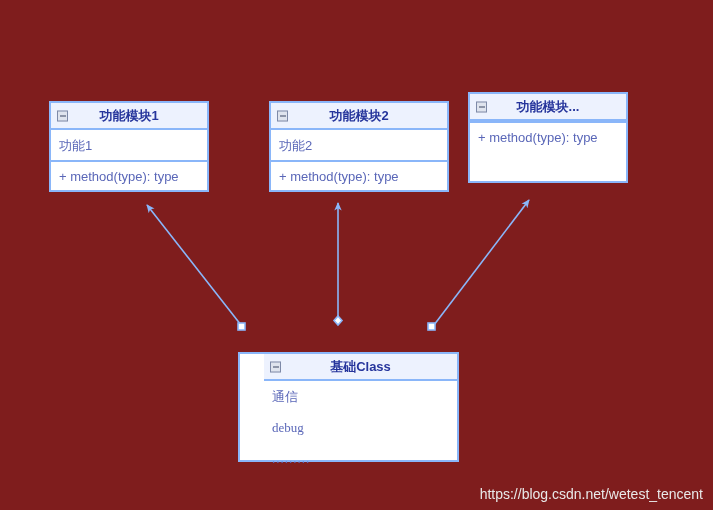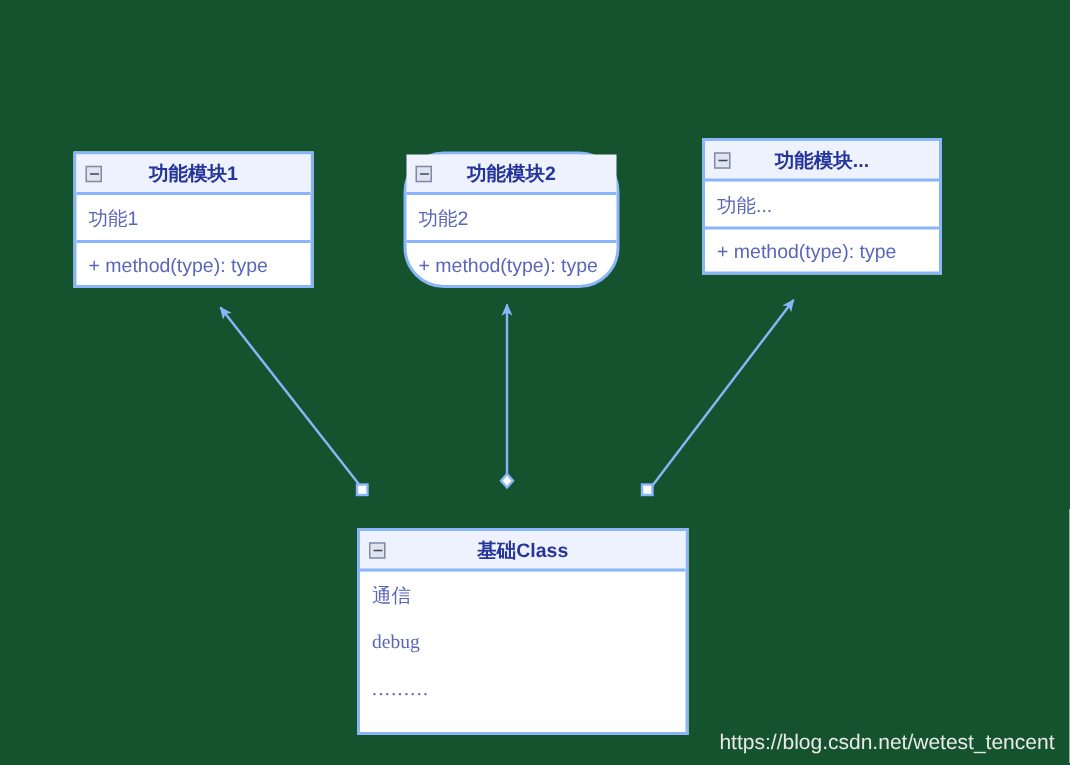--- a/index.html
+++ b/index.html
@@ -7,21 +7,21 @@
     padding: 0;
     background: #ffffff;
   }
   body {
     font-family: "Liberation Sans", "DejaVu Sans", sans-serif;
   }
   #canvas {
     position: relative;
     width: 713px;
     height: 510px;
-    background: #14532d;
+    background: #7f1d1d;
     overflow: hidden;
     text-align: right;
   }
 
   
   .uml-box {
     position: absolute;
     box-sizing: border-box;
     border: 2px solid #8ab6f9;
     background: #ffffff;
@@ -130,43 +130,42 @@
     <div class="uml-header">
       <span class="collapse-icon">
           <i></i>
         </span>
       <span class="uml-title">功能模块1</span>
     </div>
     <div class="uml-row attr">功能1</div>
     <div class="uml-row op">+ method(type): type</div>
   </div>
 
-  <div class="uml-box" id="box-module2" style="left:269px; top:101px; width:144px; height:91px;border-radius:27px;">
+  <div class="uml-box" id="box-module2" style="left:269px; top:101px; width:180px; height:91px;">
     <div class="uml-header">
       <span class="collapse-icon">
           <i></i>
         </span>
       <span class="uml-title">功能模块2</span>
     </div>
     <div class="uml-row attr">功能2</div>
     <div class="uml-row op">+ method(type): type</div>
   </div>
 
   <div class="uml-box" id="box-module3" style="left:468px; top:92px; width:160px; height:91px;">
     <div class="uml-header">
       <span class="collapse-icon">
           <i></i>
         </span>
       <span class="uml-title">功能模块...</span>
     </div>
-    <div class="uml-row attr">功能...</div>
     <div class="uml-row op">+ method(type): type</div>
   </div>
 
-  <div class="uml-box" id="box-base" style="left:238px; top:352px; width:221px; height:138px;">
+  <div class="uml-box" id="box-base" style="left:238px; top:352px; width:221px; height:110px;padding-left:24px;">
     <div class="uml-header">
       <span class="collapse-icon">
           <i></i>
         </span>
       <span class="uml-title">基础Class</span>
     </div>
     <div class="uml-row plain">通信</div>
     <div class="uml-row plain">debug</div>
     <div class="uml-row plain dots">.........</div>
   </div>

